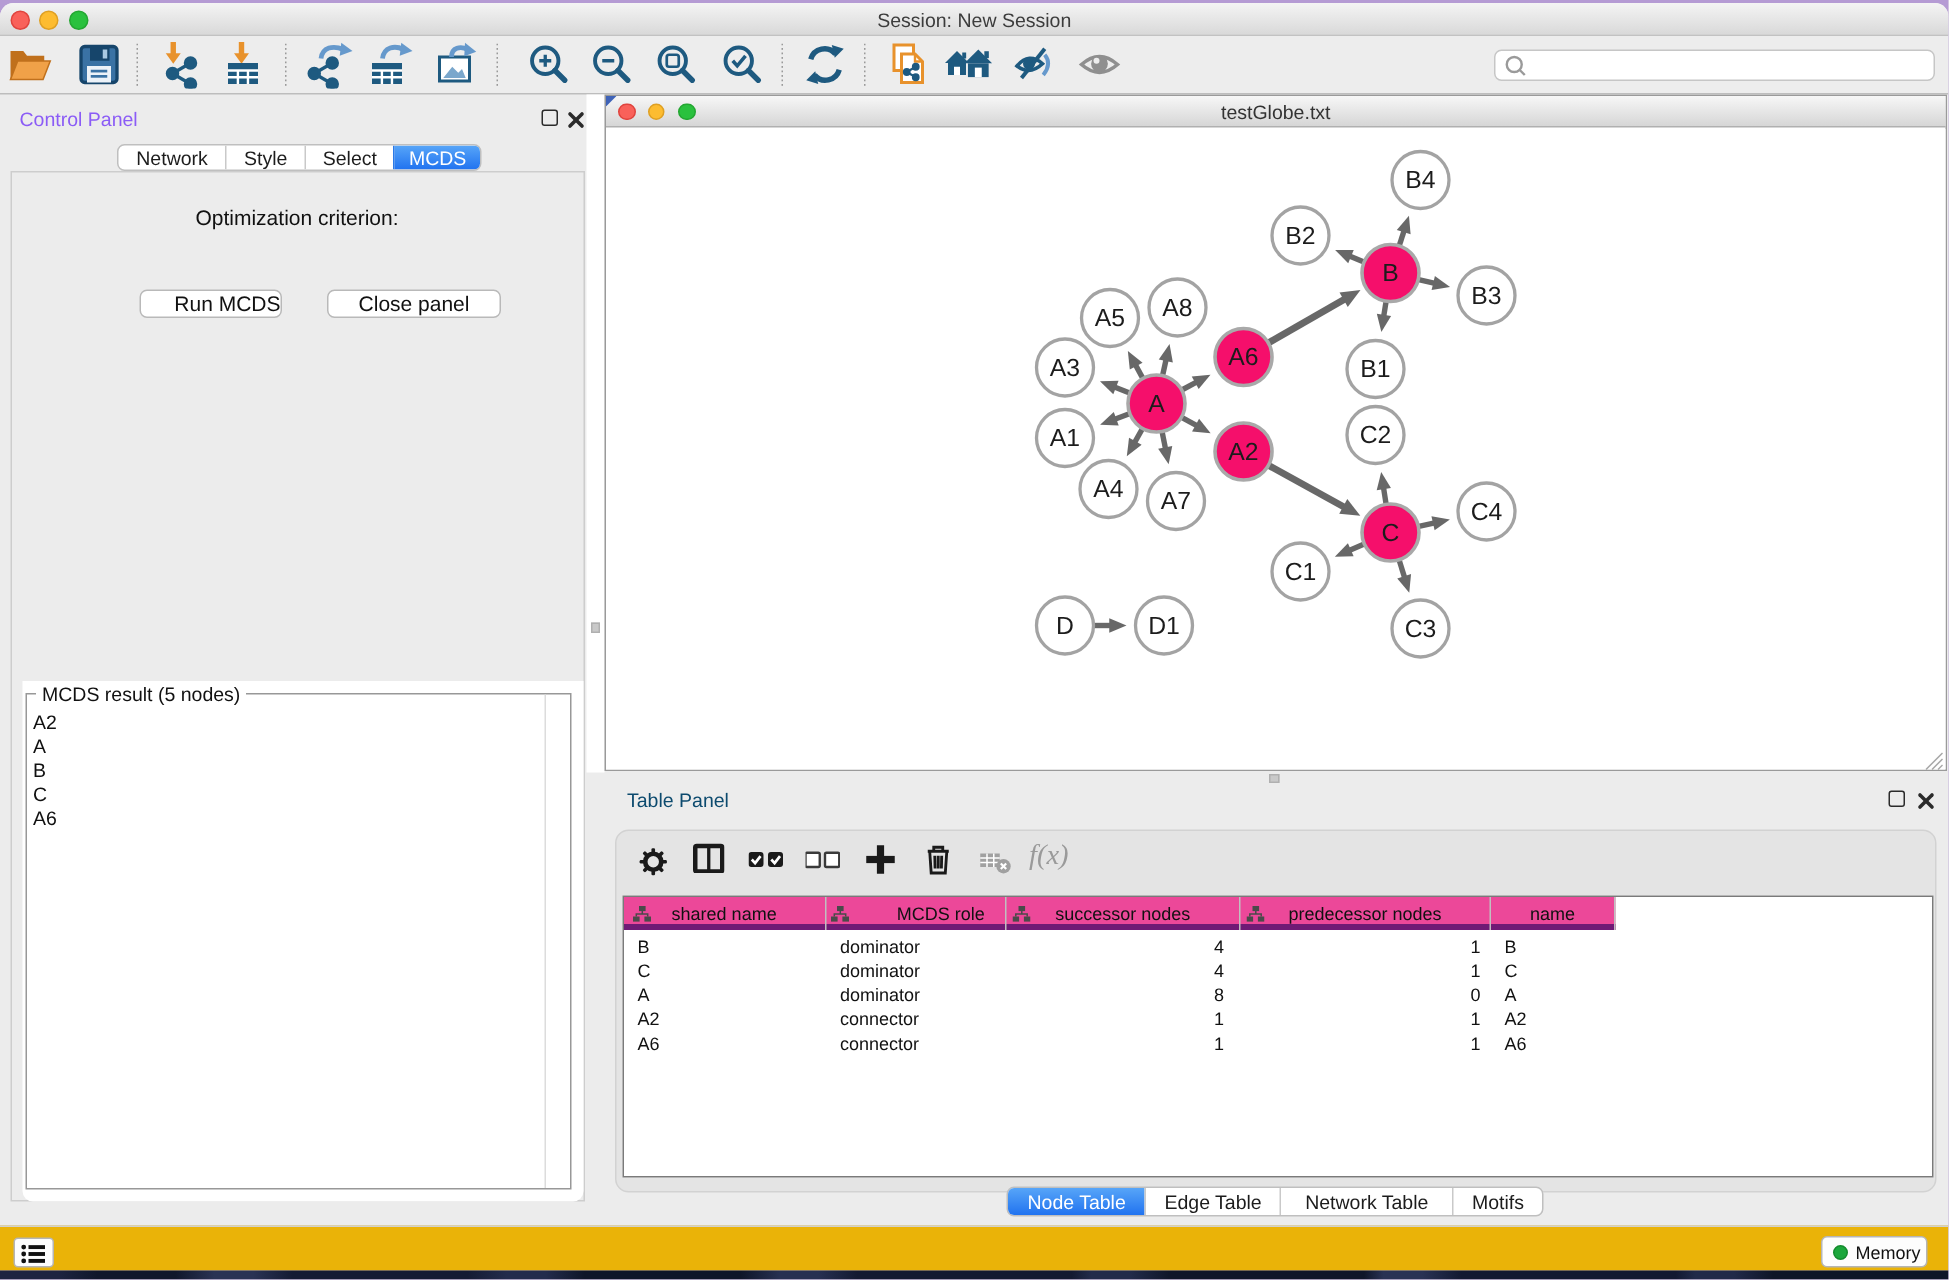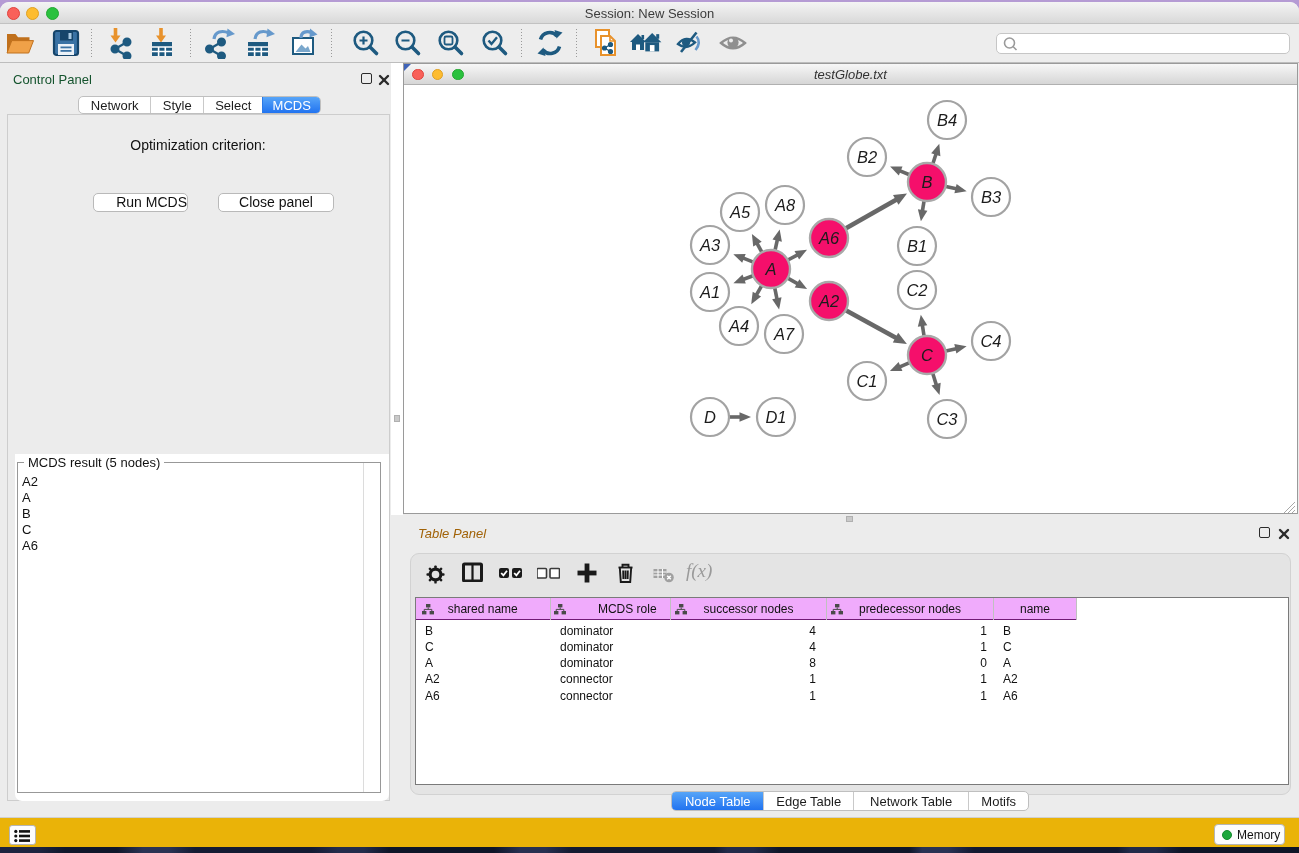--- a/index.html
+++ b/index.html
@@ -13,21 +13,21 @@
   .tl { position:absolute; top:5px; width:13px; height:13px; border-radius:50%; }
   #title { position:absolute; top:3.5px; width:100%; text-align:center; font-size:13px; color:#3c3c3c; }
   #toolbar { position:absolute; left:0; top:22px; width:100%; height:39px; background:#ededed;
              border-bottom:1px solid #bdbdbd; }
   .tsep { position:absolute; top:5px; height:29px; width:1px;
           background-image:linear-gradient(#9a9a9a 33%, rgba(255,255,255,0) 0%);
           background-size:1px 3px; }
   .ticon { position:absolute; }
   #searchbox { position:absolute; left:996px; top:9px; width:294px; height:21px; background:#fff;
                border:1px solid #c6c6c6; border-radius:5px; }
-  #cptitle { position:absolute; left:13px; top:70px; font-size:13px; color:#14532d; }
+  #cptitle { position:absolute; left:13px; top:70px; font-size:13px; color:#8b5cf6; }
   #cpbox { position:absolute; left:7px; top:112px; width:383px; height:687px;
            border:1px solid #cdcdcd; background:#ececec; }
   .tabbar { position:absolute; display:flex; background:#fff; border:1px solid #bfbfbf;
             border-radius:5px; overflow:hidden; }
   .tabbar .seg { font-size:13px; color:#1c1c1c; text-align:center; border-left:1px solid #c9c9c9;
                  display:flex; align-items:center; justify-content:center; }
   .tabbar .seg:first-child { border-left:none; }
   .tabbar .sel { background:linear-gradient(#57a5f8,#2173f0); color:#fff; border-left-color:#2b7ae8; }
   #cptabs { left:78px; top:94px; width:243px; height:18px; }
   #optlabel { position:absolute; left:0; top:135px; width:396px; text-align:center; font-size:14px; color:#111; }
@@ -41,33 +41,33 @@
   #resultpanel { position:absolute; left:15px; top:452px; width:374px; height:347px; background:#fff;
                  border-radius:0 0 7px 7px; }
   #fieldset { position:absolute; left:2px; top:8px; width:364px; height:331px; border:1px solid #989898; }
   #fieldlegend { position:absolute; left:6px; top:-8px; background:#fff; padding:0 4px; font-size:13px; color:#111; }
   #fielditems { position:absolute; left:4px; top:11px; font-size:13px; color:#111; line-height:16px; }
   #fscroll { position:absolute; right:16px; top:0; bottom:0; width:1px; background:#dcdcdc; }
   #vdivider { position:absolute; left:391px; top:61px; width:12px; height:452px; background:#fff; }
   #vhandle { position:absolute; left:394px; top:413px; width:6px; height:7px; background:#c9c9c9; border:1px solid #b0b0b0;}
   #hhandle { position:absolute; left:846px; top:514px; width:7px; height:6px; background:#c9c9c9; border:1px solid #b0b0b0;}
   #netwin { position:absolute; left:403px; top:61px; width:895px; height:451px;
-            border:1px solid #9a9a9a; background:#fff;font-style:italic; }
+            border:1px solid #9a9a9a; background:#fff; }
   #nettitle { position:absolute; left:0; top:0; width:100%; height:21px;
               background:linear-gradient(#f7f7f7,#d6d6d6); border-bottom:1px solid #b0b0b0; }
   #nettitle .t { position:absolute; top:3px; width:100%; text-align:center; font-size:13px; color:#333; }
   .ntl { position:absolute; top:4.5px; width:11.5px; height:11.5px; border-radius:50%; }
   #netcanvas { position:absolute; left:0; top:22px; width:893px; height:427px; background:#fff; }
-  #tptitle { position:absolute; left:418px; top:524px; font-size:13px; color:#a16207;font-style:italic; }
+  #tptitle { position:absolute; left:418px; top:524px; font-size:13px; color:#0c4a6e; }
   #tpbox { position:absolute; left:410px; top:551px; width:881px; height:242px;
            background:#e4e4e4; border:1px solid #d2d2d2; border-radius:9px; }
   #tbl { position:absolute; left:415px; top:595px; width:874px; height:188px; background:#fff;
          border:1px solid #7a7a7a; }
-  #thead { position:absolute; left:0; top:0; width:661px; height:22px; background:#f0abfc;
-           border-bottom:1px solid #701a75; }
+  #thead { position:absolute; left:0; top:0; width:661px; height:22px; background:#ec4899;
+           border-bottom:4px solid #701a75; }
   .th { position:absolute; top:0; height:22px; border-right:1px solid #c0c0c0; font-size:12px; color:#111; }
   .th .lbl { position:absolute; top:4px; width:100%; text-align:center; }
   .trow { position:absolute; font-size:12px; color:#111; height:16.3px; line-height:16.3px; }
   #bottabs { left:671px; top:789px; width:358px; height:20px; }
   #statusbar { position:absolute; left:0; top:815px; width:100%; height:31px; background:#eab308;
                border-top:1px solid #d0d0d0; }
   #listbtn { position:absolute; left:9px; top:7px; width:27px; height:20px; background:#fdfdfd;
              border:1px solid #b5b5b5; border-radius:3px; }
   #membtn { position:absolute; right:14px; top:6px; width:71px; height:21px; background:#fdfdfd;
             border:1px solid #b5b5b5; border-radius:4px; font-size:12px; color:#111; }

